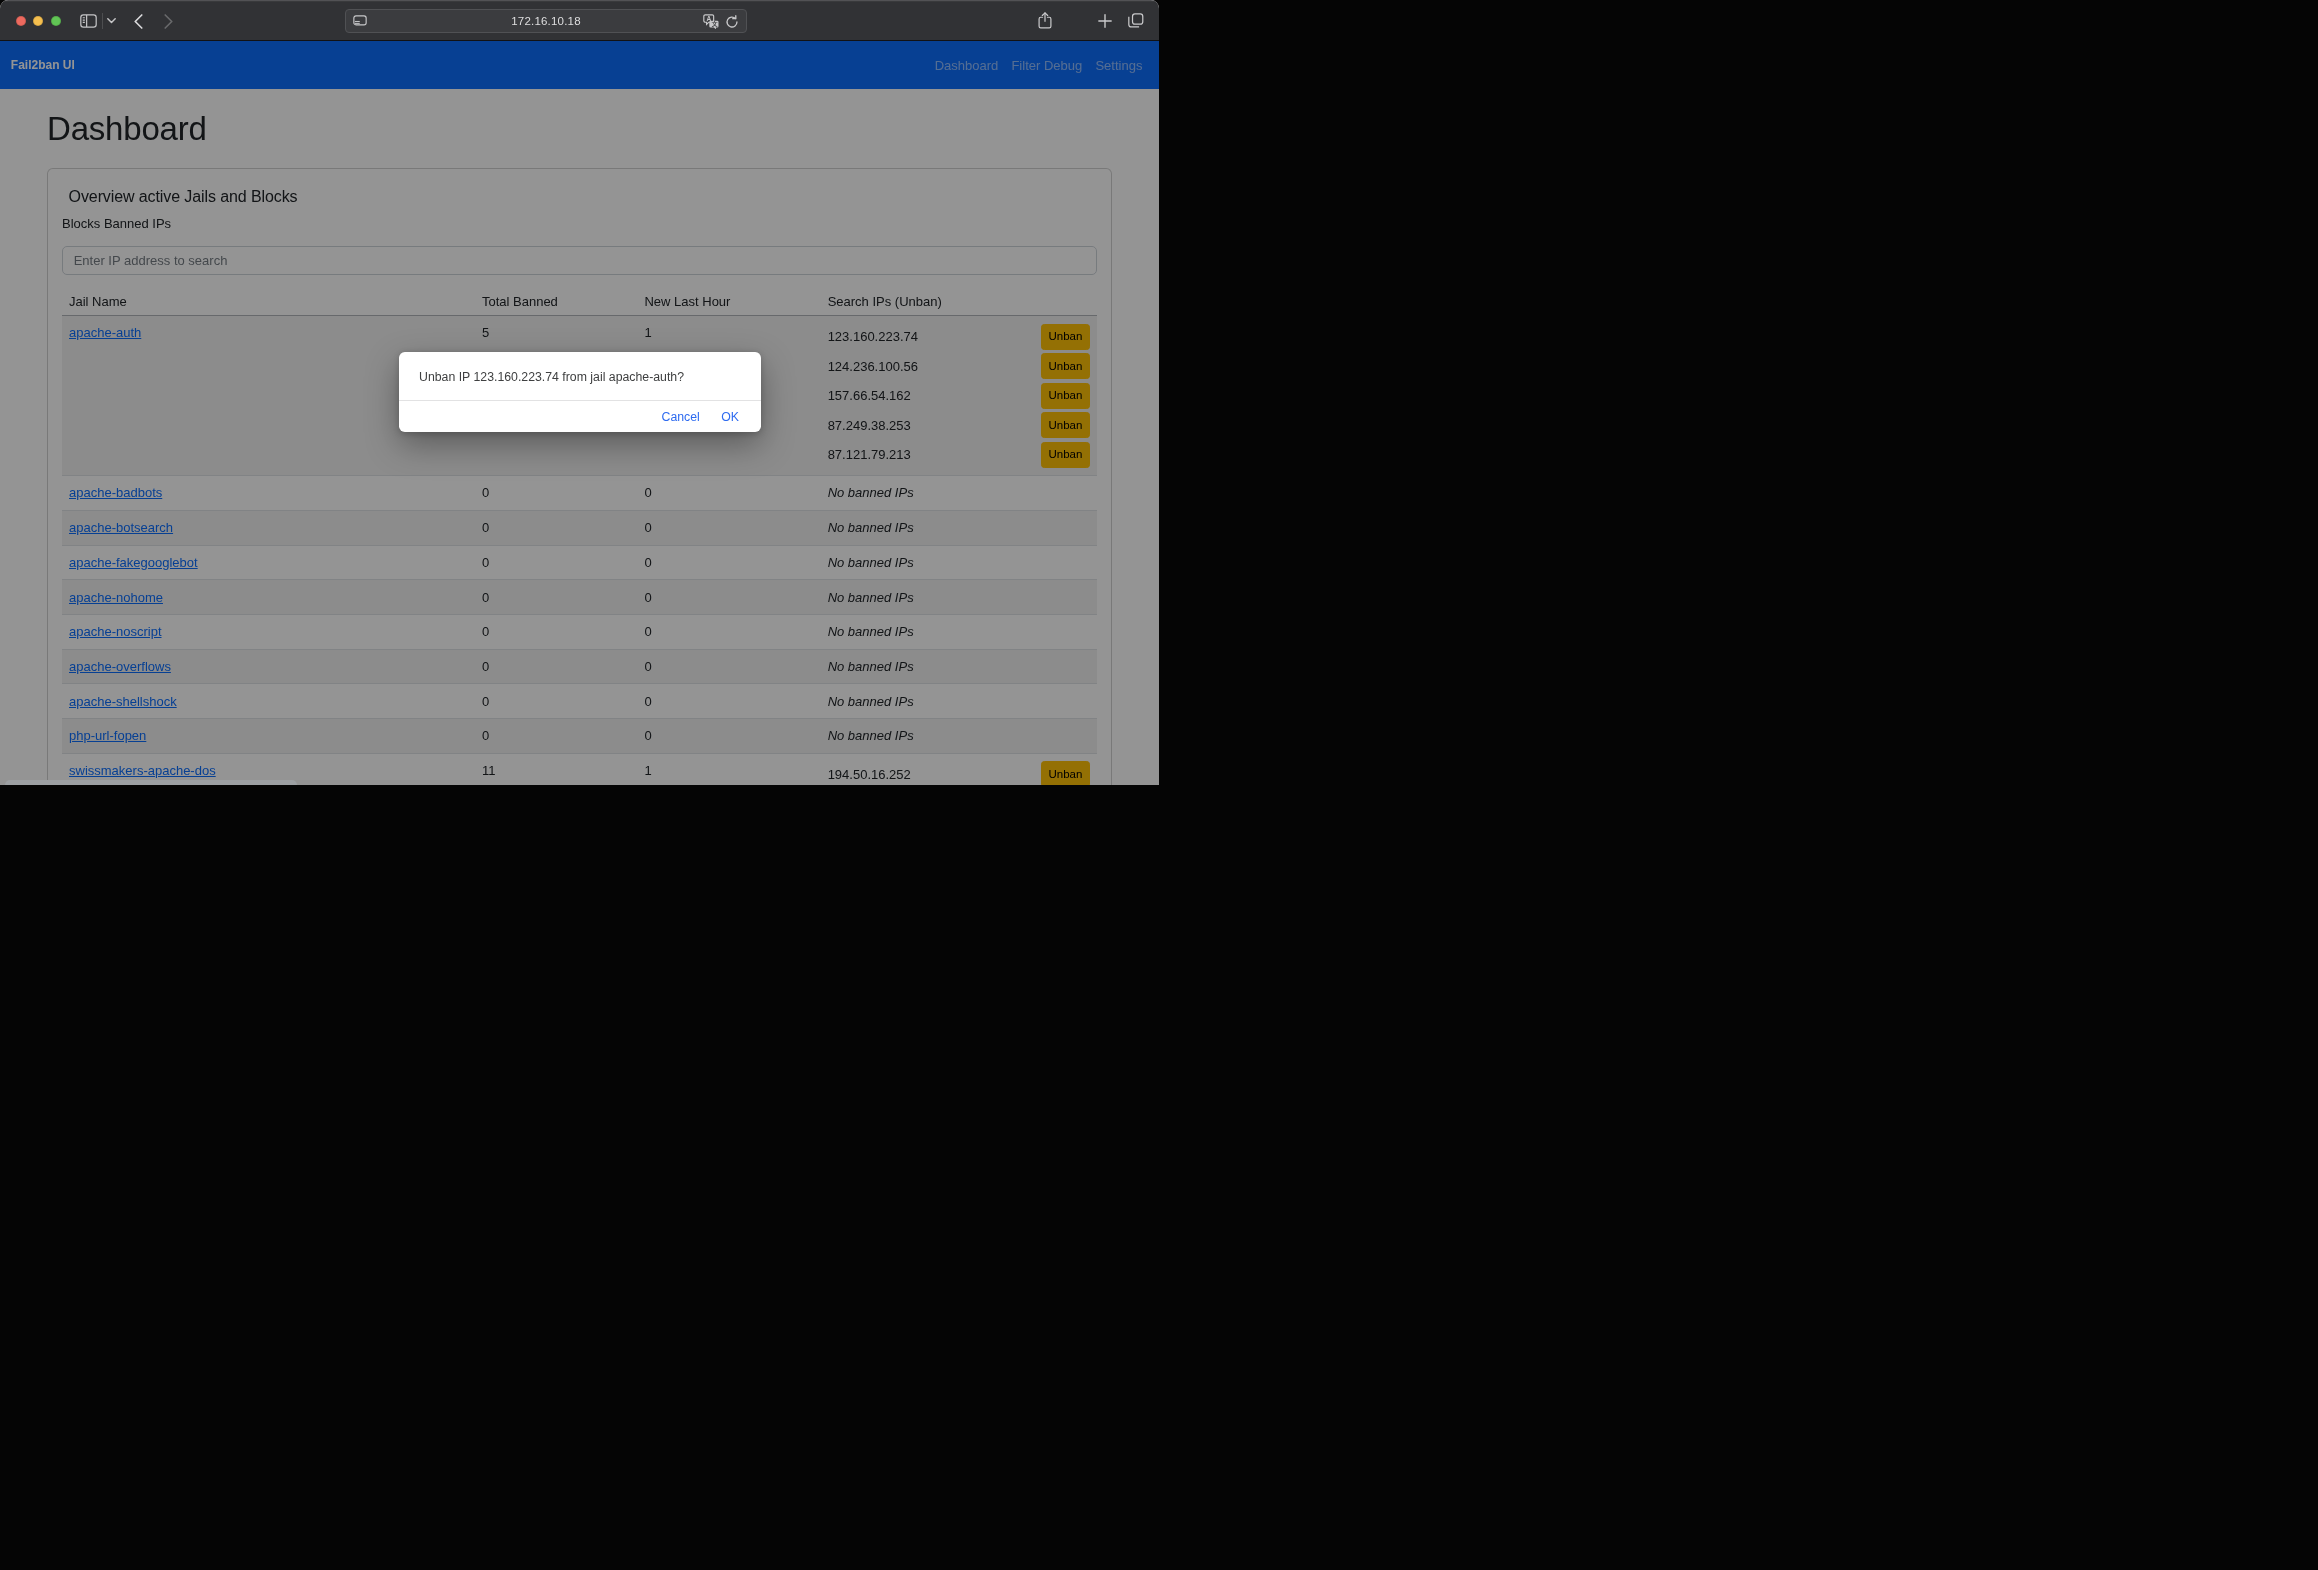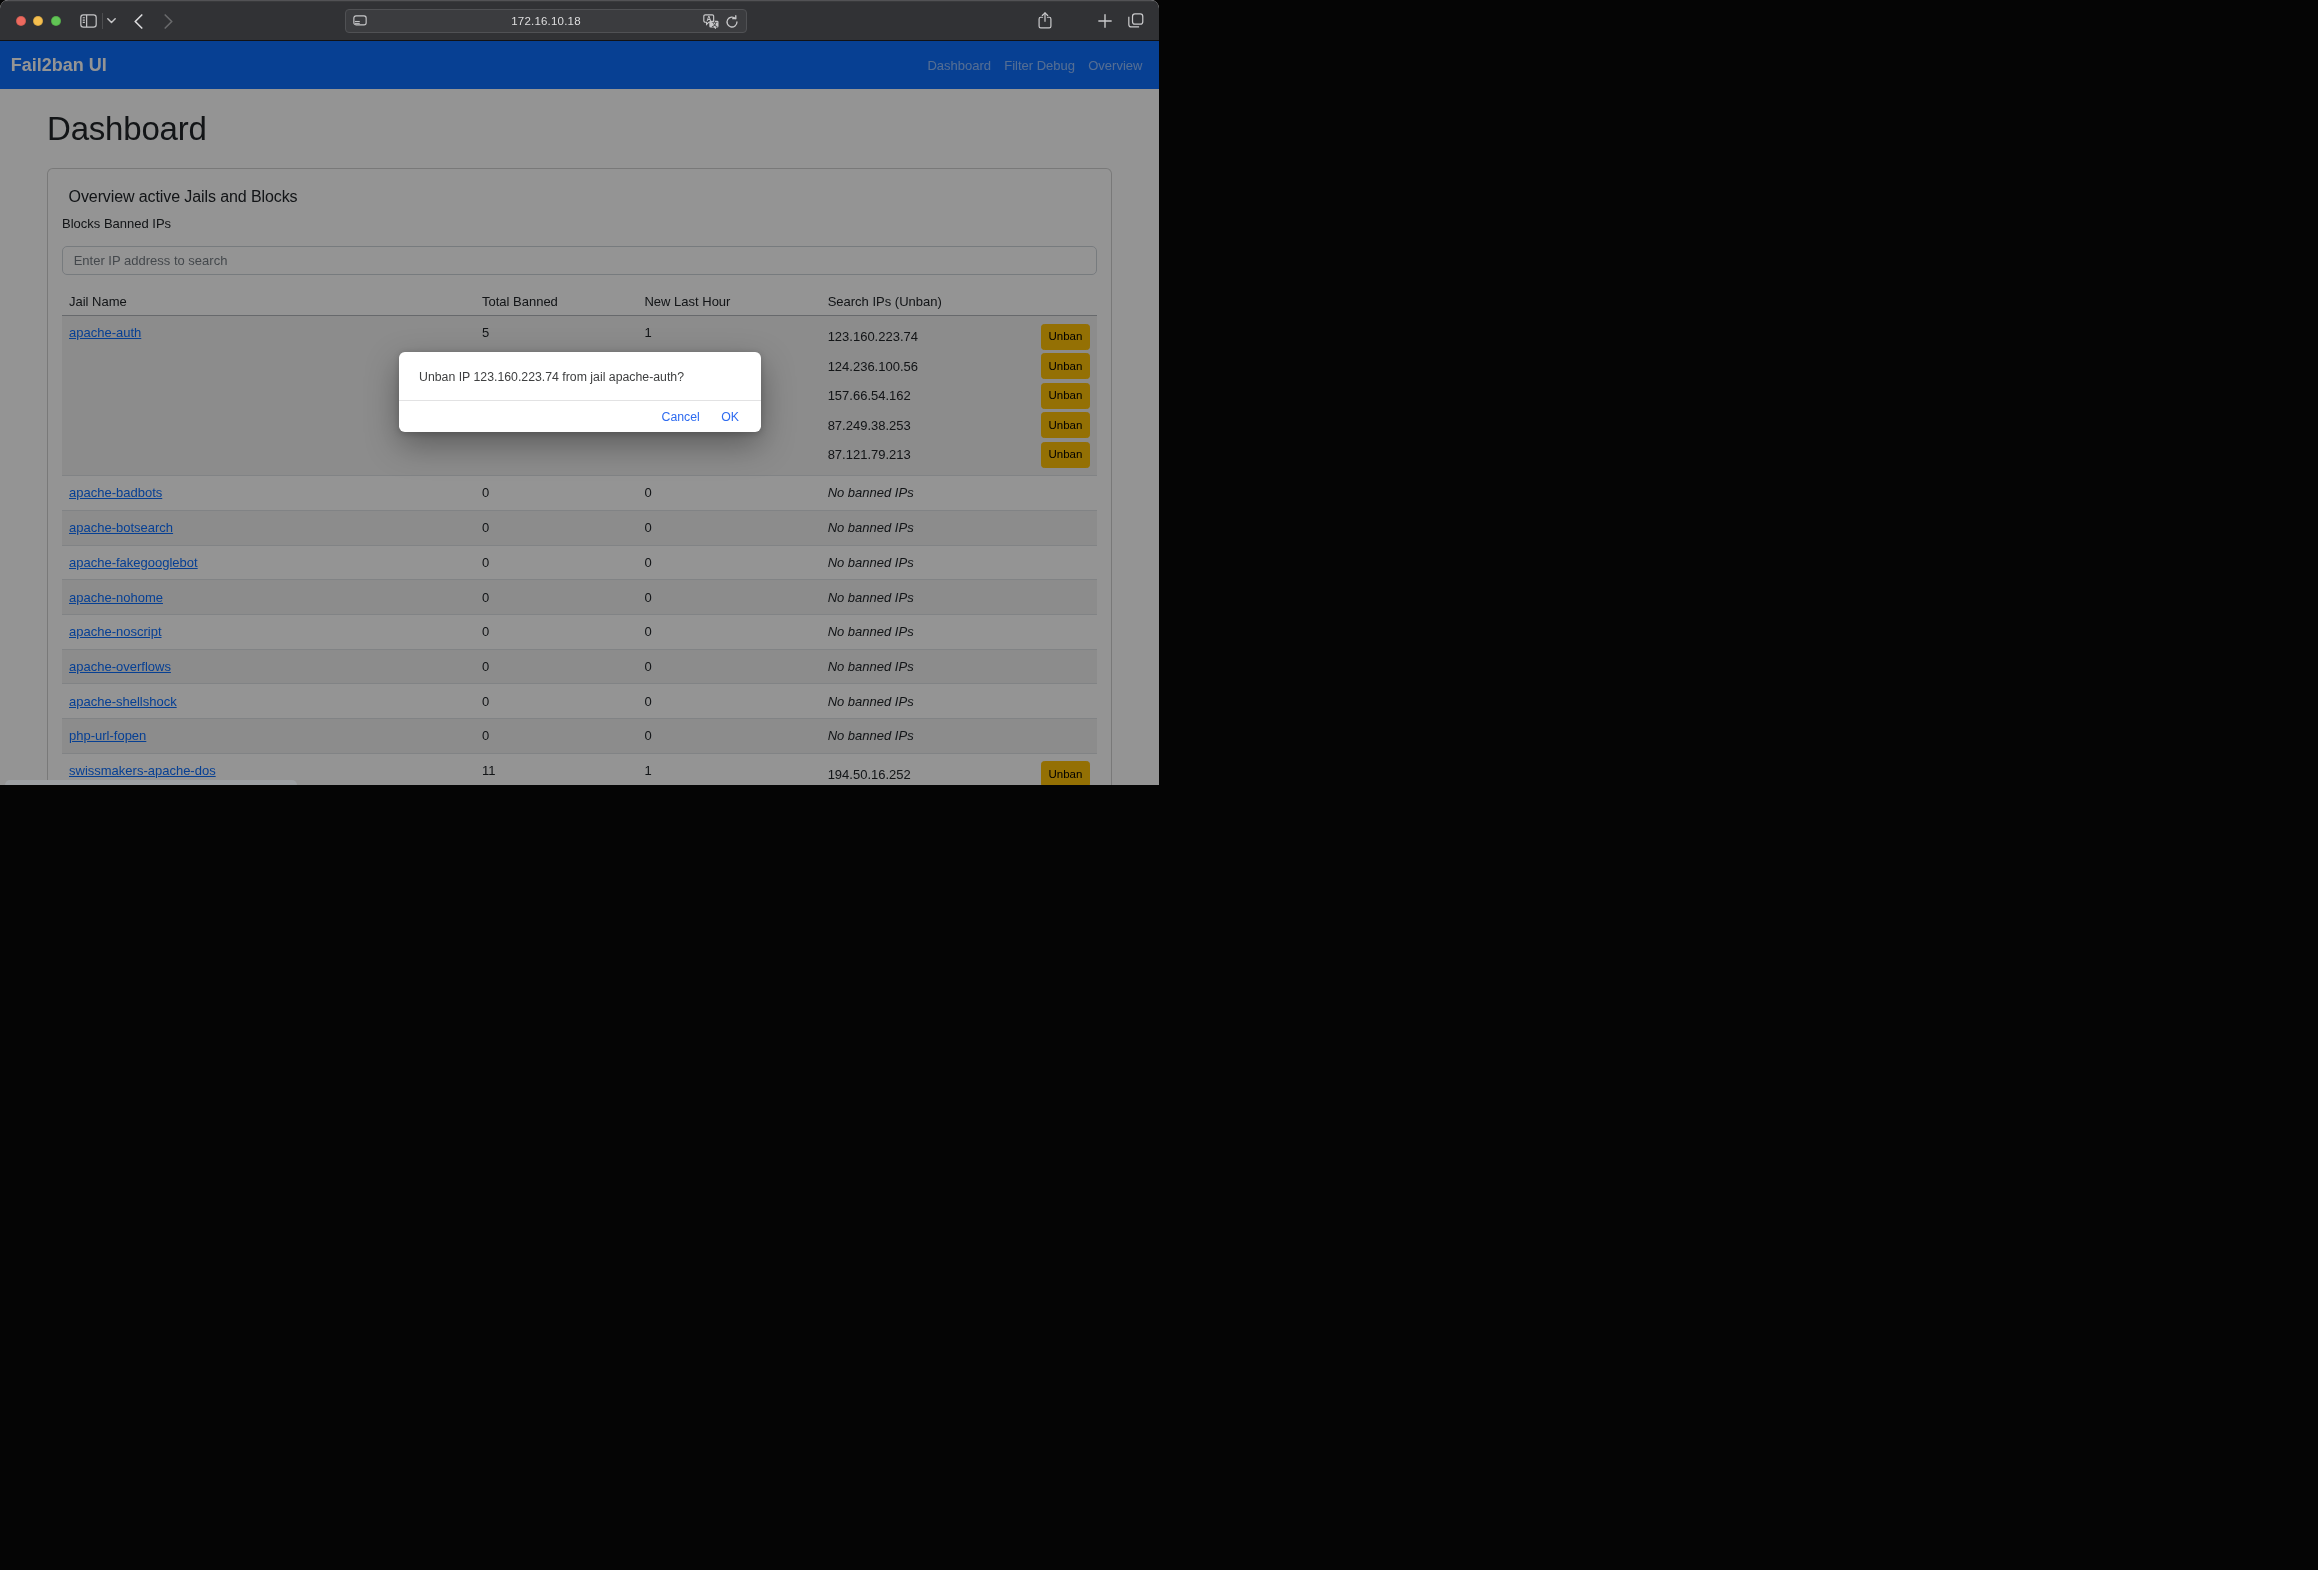--- a/index.html
+++ b/index.html
@@ -17,21 +17,21 @@
   .chrome-icon { position:absolute; color:#c5c5c7; display:flex; align-items:center; justify-content:center; }
   .chrome .divider { position:absolute; left:102px; top:13px; width:0.8px; height:15.6px; background:#4d4e50; }
   .urlbar { position:absolute; left:345px; top:8.6px; width:402px; height:24px; background:#3b3c3f; border:0.8px solid #505154; border-radius:4px; }
   .urlbar-text { position:absolute; left:0; right:0; top:0; bottom:0; display:flex; align-items:center; justify-content:center; color:#dededf; font-size:11.5px; letter-spacing:0.2px; }
 
   
   .page { position:relative; width:1159px; height:744px; background:#fff; overflow:hidden; }
   .dim-overlay { position:absolute; inset:0; background:rgba(0,0,0,0.42); z-index:50; }
 
   .navbar { height:48px; background:#0d6efd; display:flex; align-items:center; padding:0 10px; }
-  .navbar-brand { color:#fff; font-size:18px; font-weight:bold; margin-left:0.8px; }
+  .navbar-brand { color:#fff; font-size:12px; font-weight:bold; margin-left:0.8px; }
   .navbar-nav { margin-left:auto; display:flex; list-style:none; }
   .nav-link { display:block; padding:6.6px 6.6px; color:rgba(255,255,255,0.55); font-size:13px; text-decoration:none; }
 
   .container { max-width:1085px; margin:0 auto; padding:0 10px; }
   h1.page-title { margin-top:20px; font-size:33px; font-weight:400; line-height:1.2; color:#212529; margin-bottom:19px; letter-spacing:-0.2px; }
 
   .card { background:#fff; border:0.8px solid rgba(0,0,0,0.18); border-radius:5.8px; }
   .card-body { padding:18.5px 14px 14px 14px; }
   .card-title { font-size:16px; font-weight:500; line-height:1.2; color:#212529; margin-left:6.6px; margin-bottom:7.4px; letter-spacing:-0.1px; }
 
@@ -149,21 +149,21 @@
     <nav class="navbar">
       <span class="navbar-brand">Fail2ban UI</span>
       <ul class="navbar-nav">
         <li>
             <a href="#" class="nav-link">Dashboard</a>
           </li>
         <li>
             <a href="#" class="nav-link">Filter Debug</a>
           </li>
         <li>
-            <a href="#" class="nav-link">Overview</a>
+            <a href="#" class="nav-link">Settings</a>
           </li>
       </ul>
     </nav>
 
     <div class="container">
       <h1 class="page-title">Dashboard</h1>
 
       <div class="card">
         <div class="card-body">
           <div class="card-title">Overview active Jails and Blocks</div>

